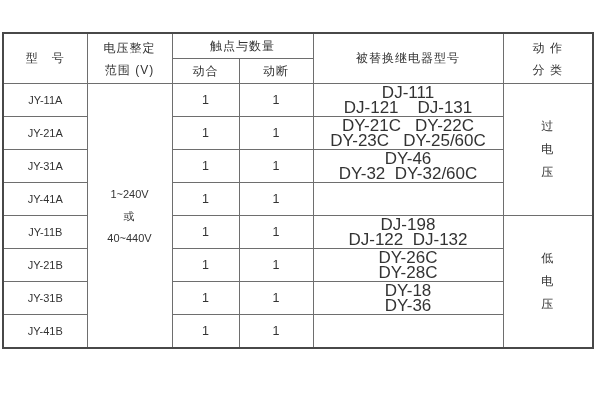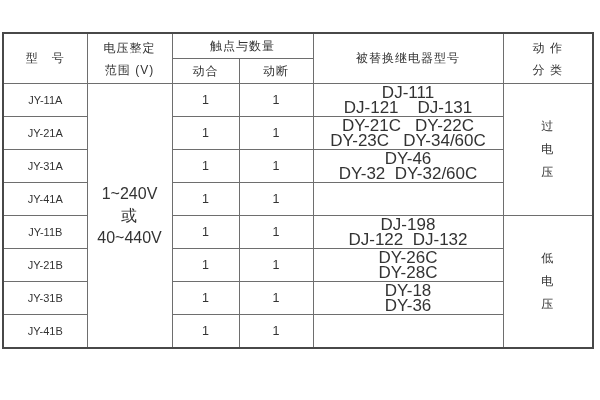--- a/index.html
+++ b/index.html
@@ -39,21 +39,21 @@
   td.model-cell { font-size: 11px; }
   td.replaced-cell {
     text-align: left;
     padding-left: 23px;
   }
   td.replaced-cell div {
     line-height: 15.5px;
     white-space: pre;
     font-size: 17px;
   }
-  td.voltage-cell div { line-height: 22px; font-size: 16px; }
+  td.voltage-cell div { line-height: 22px; font-size: 11px; }
   td.action-cell div { line-height: 23px; letter-spacing: 1px; }
   td.num-cell { font-size: 12.5px; }
 </style>
 </head>
 <body>
 
 <div class="page">
   <table class="spec-table">
     <colgroup>
       <col style="width:84px">
@@ -102,21 +102,21 @@
         <div>压</div>
       </td>
     </tr>
 
     <tr class="drow">
       <td class="model-cell">JY-21A</td>
       <td class="num-cell">1</td>
       <td class="num-cell">1</td>
       <td class="replaced-cell">
         <div>DY-21C   DY-22C</div>
-        <div>DY-23C   DY-34/60C</div>
+        <div>DY-23C   DY-25/60C</div>
       </td>
     </tr>
 
     <tr class="drow">
       <td class="model-cell">JY-31A</td>
       <td class="num-cell">1</td>
       <td class="num-cell">1</td>
       <td class="replaced-cell">
         <div>DY-46</div>
         <div>DY-32  DY-32/60C</div>

